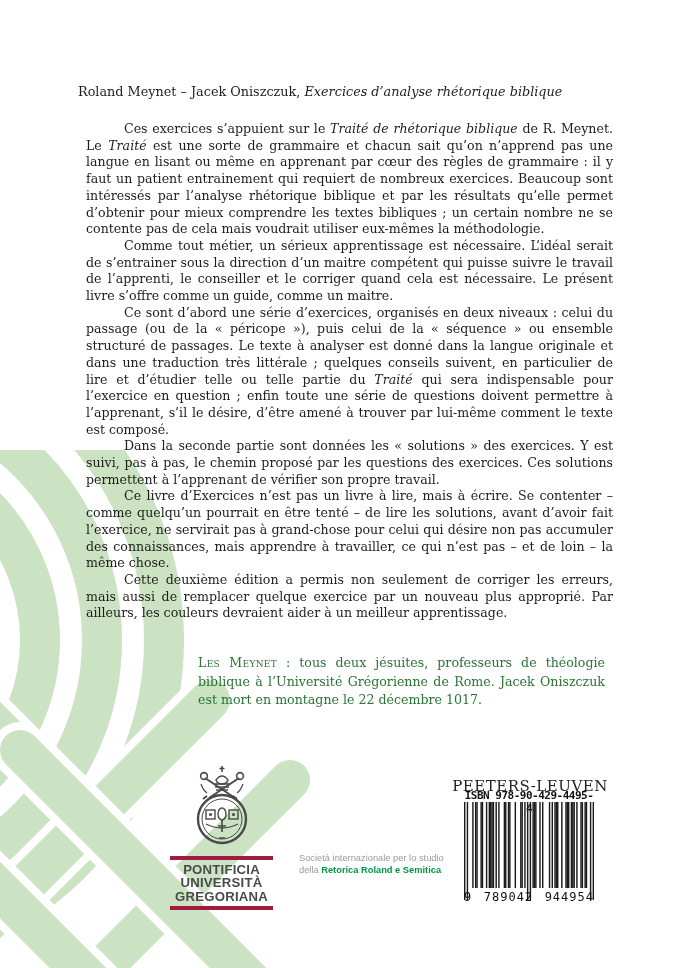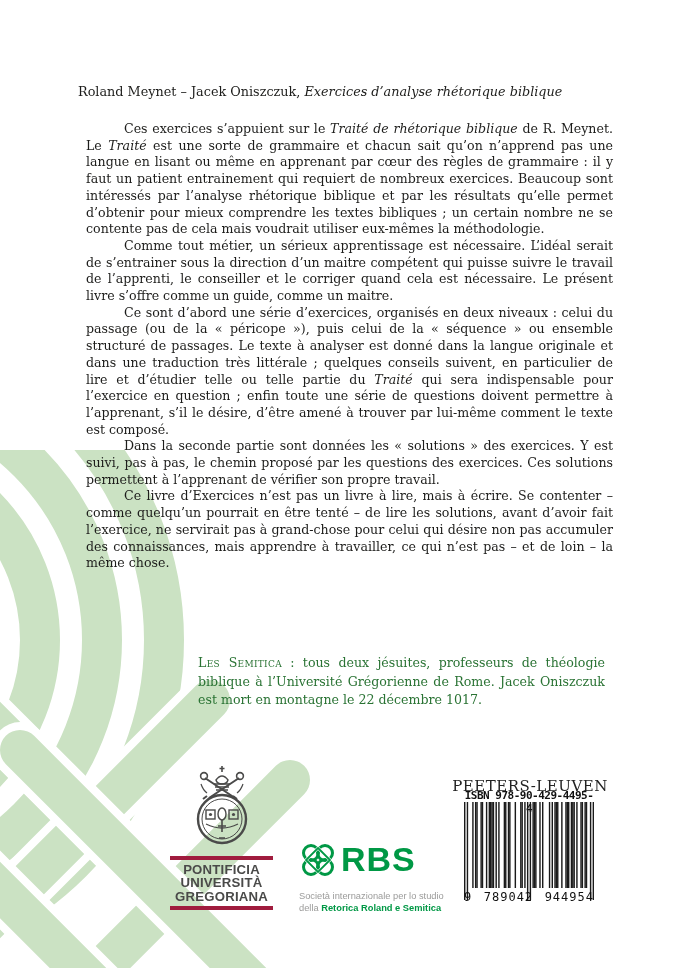--- a/index.html
+++ b/index.html
@@ -99,23 +99,24 @@
   </svg>
 
   <div class="layer author-line"><span>Roland Meynet – Jacek Oniszczuk, </span><span class="it">Exercices d’analyse rhétorique biblique</span></div>
 
   <div class="layer body-block">
     <p><span>Ces exercices s’appuient sur le </span><span class="it">Traité de rhétorique biblique</span><span> de R. Meynet. Le </span><span class="it">Traité</span><span> est une sorte de grammaire et chacun sait qu’on n’apprend pas une langue en lisant ou même en apprenant par cœur des règles de grammaire : il y faut un patient entrainement qui requiert de nombreux exercices. Beaucoup sont intéressés par l’analyse rhétorique biblique et par les résultats qu’elle permet d’obtenir pour mieux comprendre les textes bibliques ; un certain nombre ne se contente pas de cela mais voudrait utiliser eux-mêmes la méthodologie.</span></p>
     <p><span>Comme tout métier, un sérieux apprentissage est nécessaire. L’idéal serait de s’entrainer sous la direction d’un maitre compétent qui puisse suivre le travail de l’apprenti, le conseiller et le corriger quand cela est nécessaire. Le présent livre s’offre comme un guide, comme un maitre.</span></p>
     <p><span>Ce sont d’abord une série d’exercices, organisés en deux niveaux : celui du passage (ou de la « péricope »), puis celui de la « séquence » ou ensemble structuré de passages. Le texte à analyser est donné dans la langue originale et dans une traduction très littérale ; quelques conseils suivent, en particulier de lire et d’étudier telle ou telle partie du </span><span class="it">Traité</span><span> qui sera indispensable pour l’exercice en question ; enfin toute une série de questions doivent permettre à l’apprenant, s’il le désire, d’être amené à trouver par lui-même comment le texte est composé.</span></p>
     <p><span>Dans la seconde partie sont données les « solutions » des exercices. Y est suivi, pas à pas, le chemin proposé par les questions des exercices. Ces solutions permettent à l’apprenant de vérifier son propre travail.</span></p>
     <p><span>Ce livre d’Exercices n’est pas un livre à lire, mais à écrire. Se contenter – comme quelqu’un pourrait en être tenté – de lire les solutions, avant d’avoir fait l’exercice, ne servirait pas à grand-chose pour celui qui désire non pas accumuler des connaissances, mais apprendre à travailler, ce qui n’est pas – et de loin – la même chose.</span></p>
-  </div>
-
-  <div class="layer authors-note"><span class="sc">Les Semitica</span><span> : tous deux jésuites, professeurs de théologie biblique à l’Université Grégorienne de Rome. Jacek Oniszczuk est mort en montagne le 22 décembre 1017.</span></div>
+    <p><span>Cette deuxième édition a permis non seulement de corriger les erreurs, mais aussi de remplacer quelque exercice par un nouveau plus approprié. Par ailleurs, les couleurs devraient aider à un meilleur apprentissage.</span></p>
+  </div>
+
+  <div class="layer authors-note"><span class="sc">Les Meynet</span><span> : tous deux jésuites, professeurs de théologie biblique à l’Université Grégorienne de Rome. Jacek Oniszczuk est mort en montagne le 22 décembre 1017.</span></div>
 
   <div class="layer publisher">PEETERS-LEUVEN</div>
 
   <div class="layer isbn-label">ISBN 978-90-429-4495-4</div>
 
   <div class="layer barcode">
     <svg id="barcode-svg" width="130" height="100" viewBox="0 0 130 100">
         <rect x="0.00" y="0" width="1.42" height="98" fill="#1a1a1a"></rect>
         <rect x="2.74" y="0" width="1.42" height="98" fill="#1a1a1a"></rect>
         <rect x="8.21" y="0" width="1.42" height="86" fill="#1a1a1a"></rect>
@@ -201,30 +202,19 @@
     <div class="pug-bar"></div>
     <div class="pug-text">
       <div>PONTIFICIA</div>
       <div>UNIVERSITÀ</div>
       <div>GREGORIANA</div>
     </div>
     <div class="pug-bar-b"></div>
   </div>
 
   <div class="layer rbs">
-    <div class="rbs-top">
-      <svg width="38" height="38" viewBox="0 0 38 38" fill="none" stroke="#009845">
-        <circle cx="12" cy="12" r="7.5" stroke-width="3"></circle>
-        <circle cx="26" cy="12" r="7.5" stroke-width="3"></circle>
-        <circle cx="12" cy="26" r="7.5" stroke-width="3"></circle>
-        <circle cx="26" cy="26" r="7.5" stroke-width="3"></circle>
-        <path d="M19 7 L31 19 L19 31 L7 19 Z" stroke-width="3" stroke="#ffffff"></path>
-        <path d="M19 7 L31 19 L19 31 L7 19 Z" stroke-width="1.8"></path>
-      </svg>
-      <div class="rbs-acronym">RBS</div>
-    </div>
     <div class="rbs-sub">
       <div>Società internazionale per lo studio</div>
       <div><span>della </span><b>Retorica Roland e Semitica</b></div>
     </div>
   </div>
 
 </div>
 
 </body></html>

